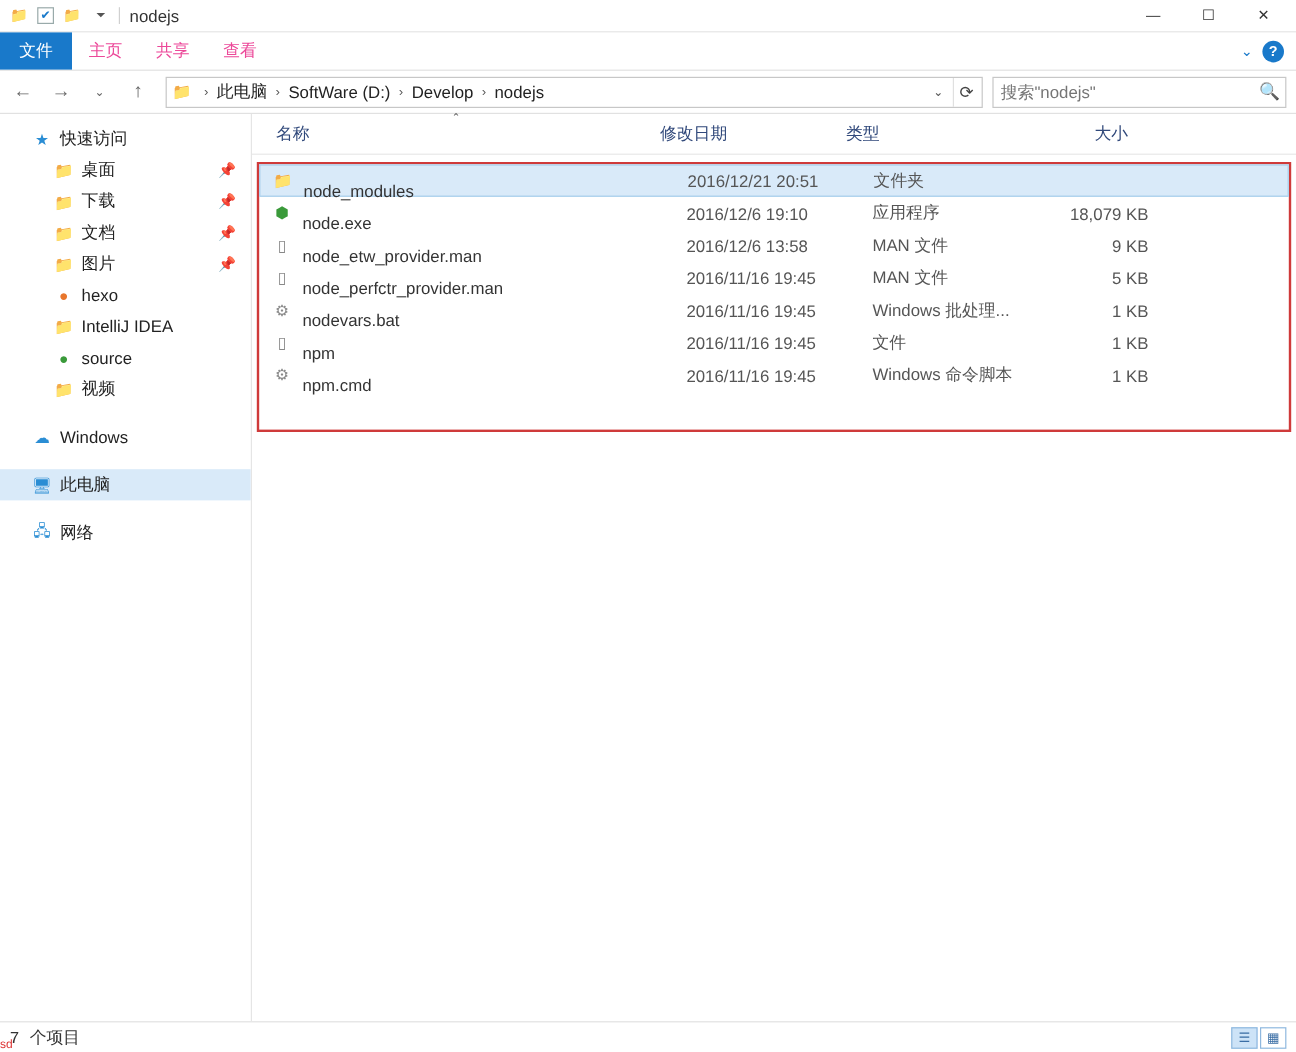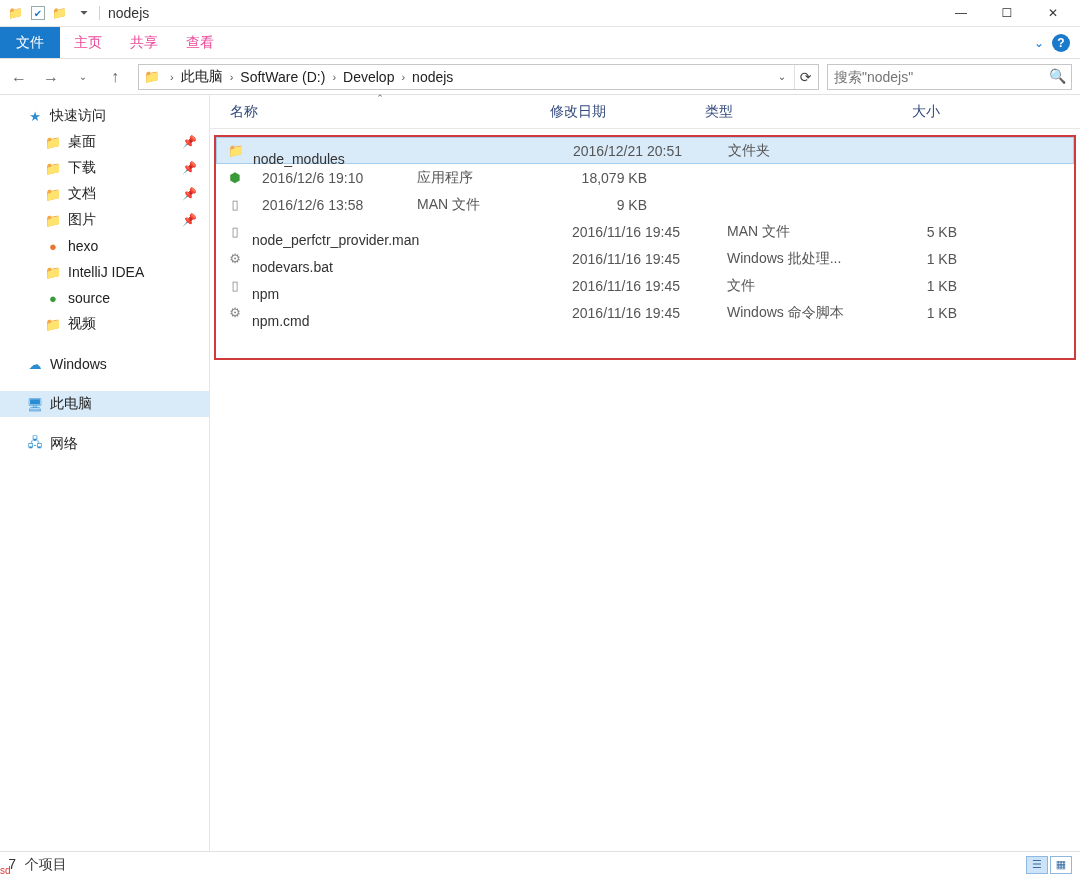--- a/index.html
+++ b/index.html
@@ -204,26 +204,28 @@
       <div id="file-rows">
           <div class="row selected">
             <span class="f-ico folder-c">📁</span>
             <span class="c-name">node_modules</span>
             <span class="c-date">2016/12/21 20:51</span>
             <span class="c-type">文件夹</span>
             <span class="c-size"></span>
           </div>
           <div class="row">
             <span class="f-ico green">⬢</span>
+            <span class="c-name">node.exe</span>
             <span class="c-date">2016/12/6 19:10</span>
             <span class="c-type">应用程序</span>
             <span class="c-size">18,079 KB</span>
           </div>
           <div class="row">
             <span class="f-ico generic-ico">▯</span>
+            <span class="c-name">node_etw_provider.man</span>
             <span class="c-date">2016/12/6 13:58</span>
             <span class="c-type">MAN 文件</span>
             <span class="c-size">9 KB</span>
           </div>
           <div class="row">
             <span class="f-ico generic-ico">▯</span>
             <span class="c-name">node_perfctr_provider.man</span>
             <span class="c-date">2016/11/16 19:45</span>
             <span class="c-type">MAN 文件</span>
             <span class="c-size">5 KB</span>

